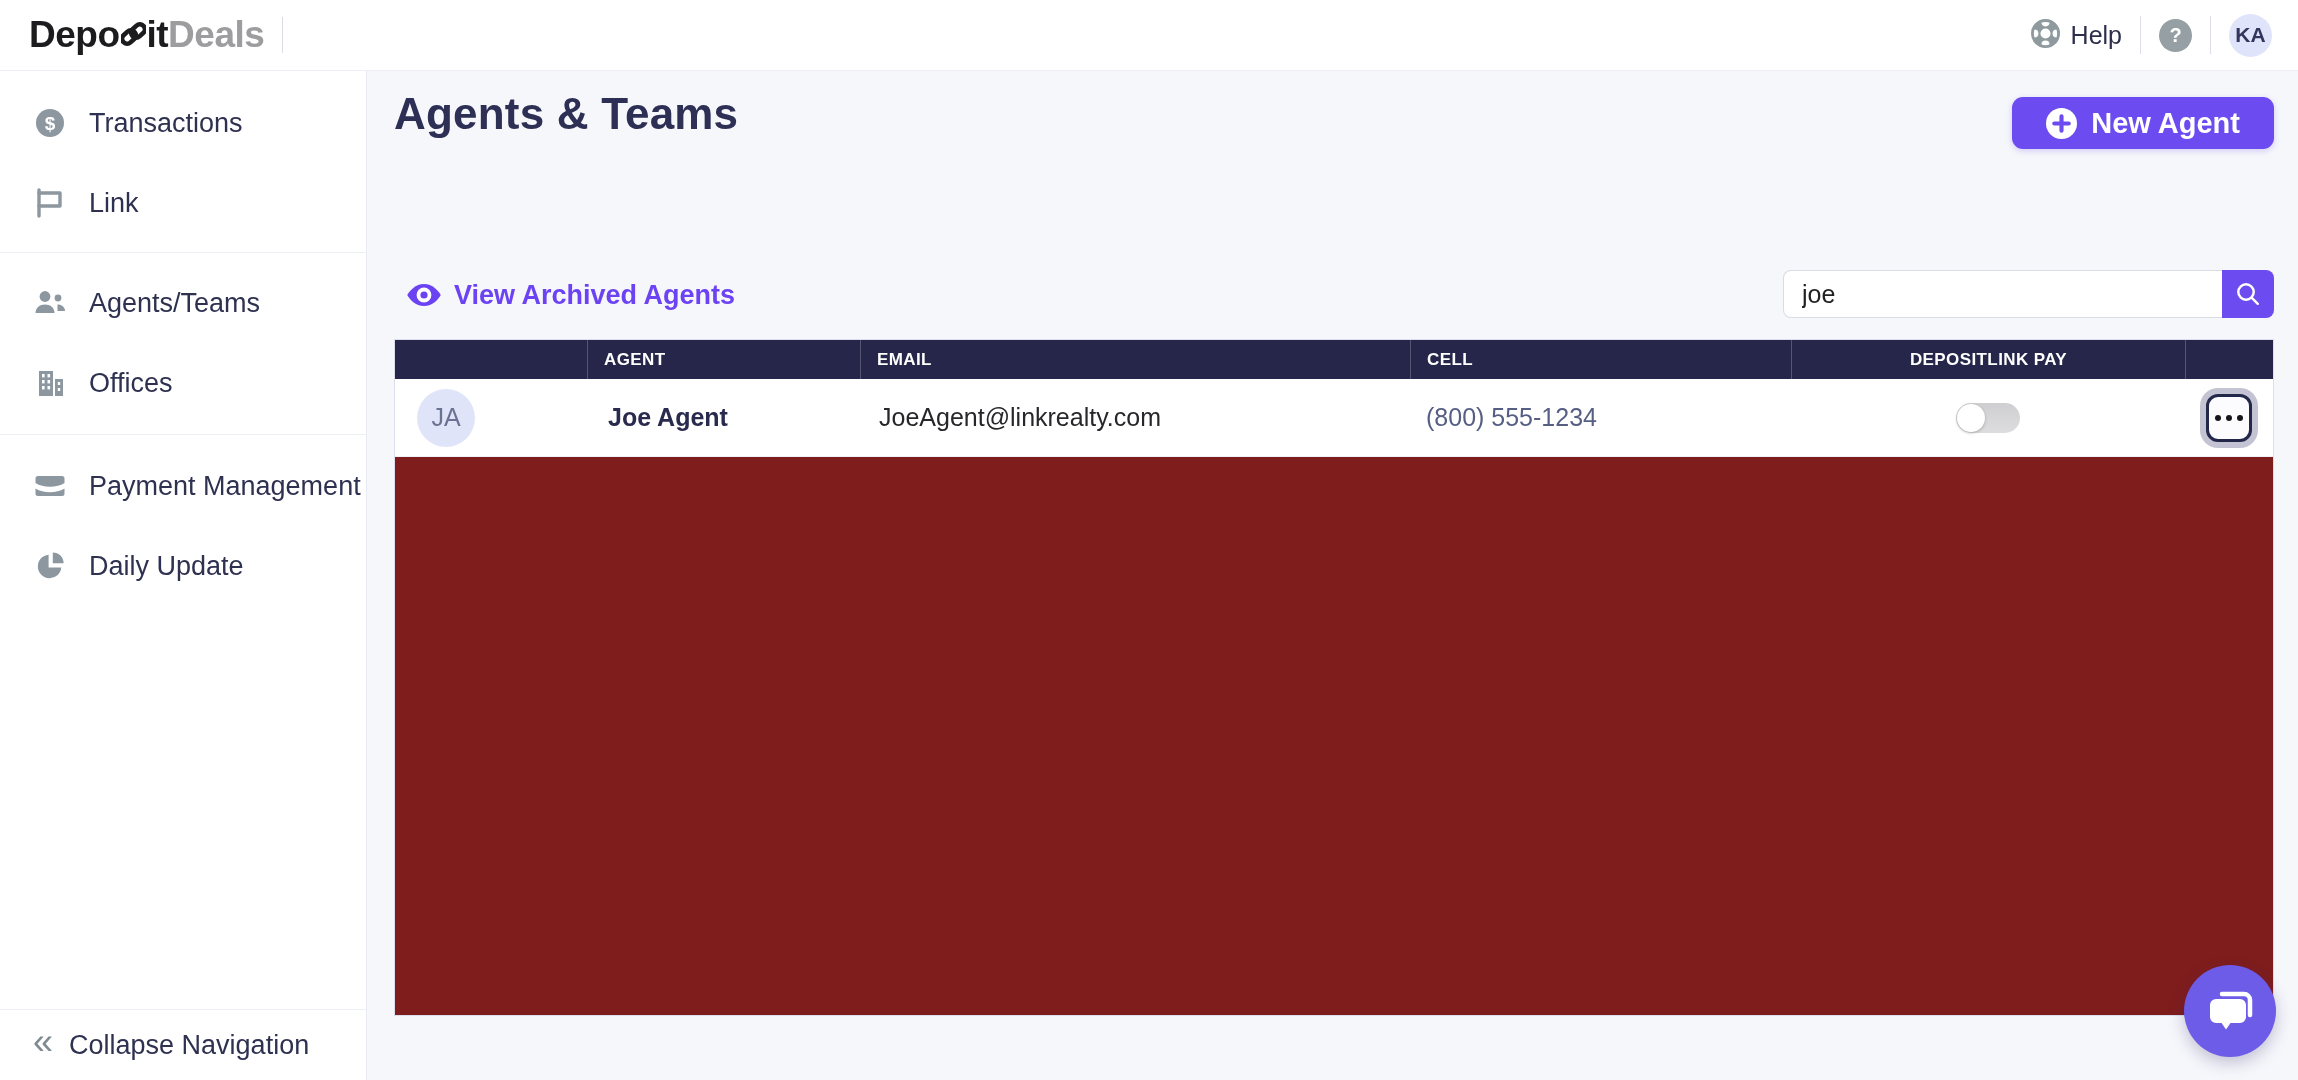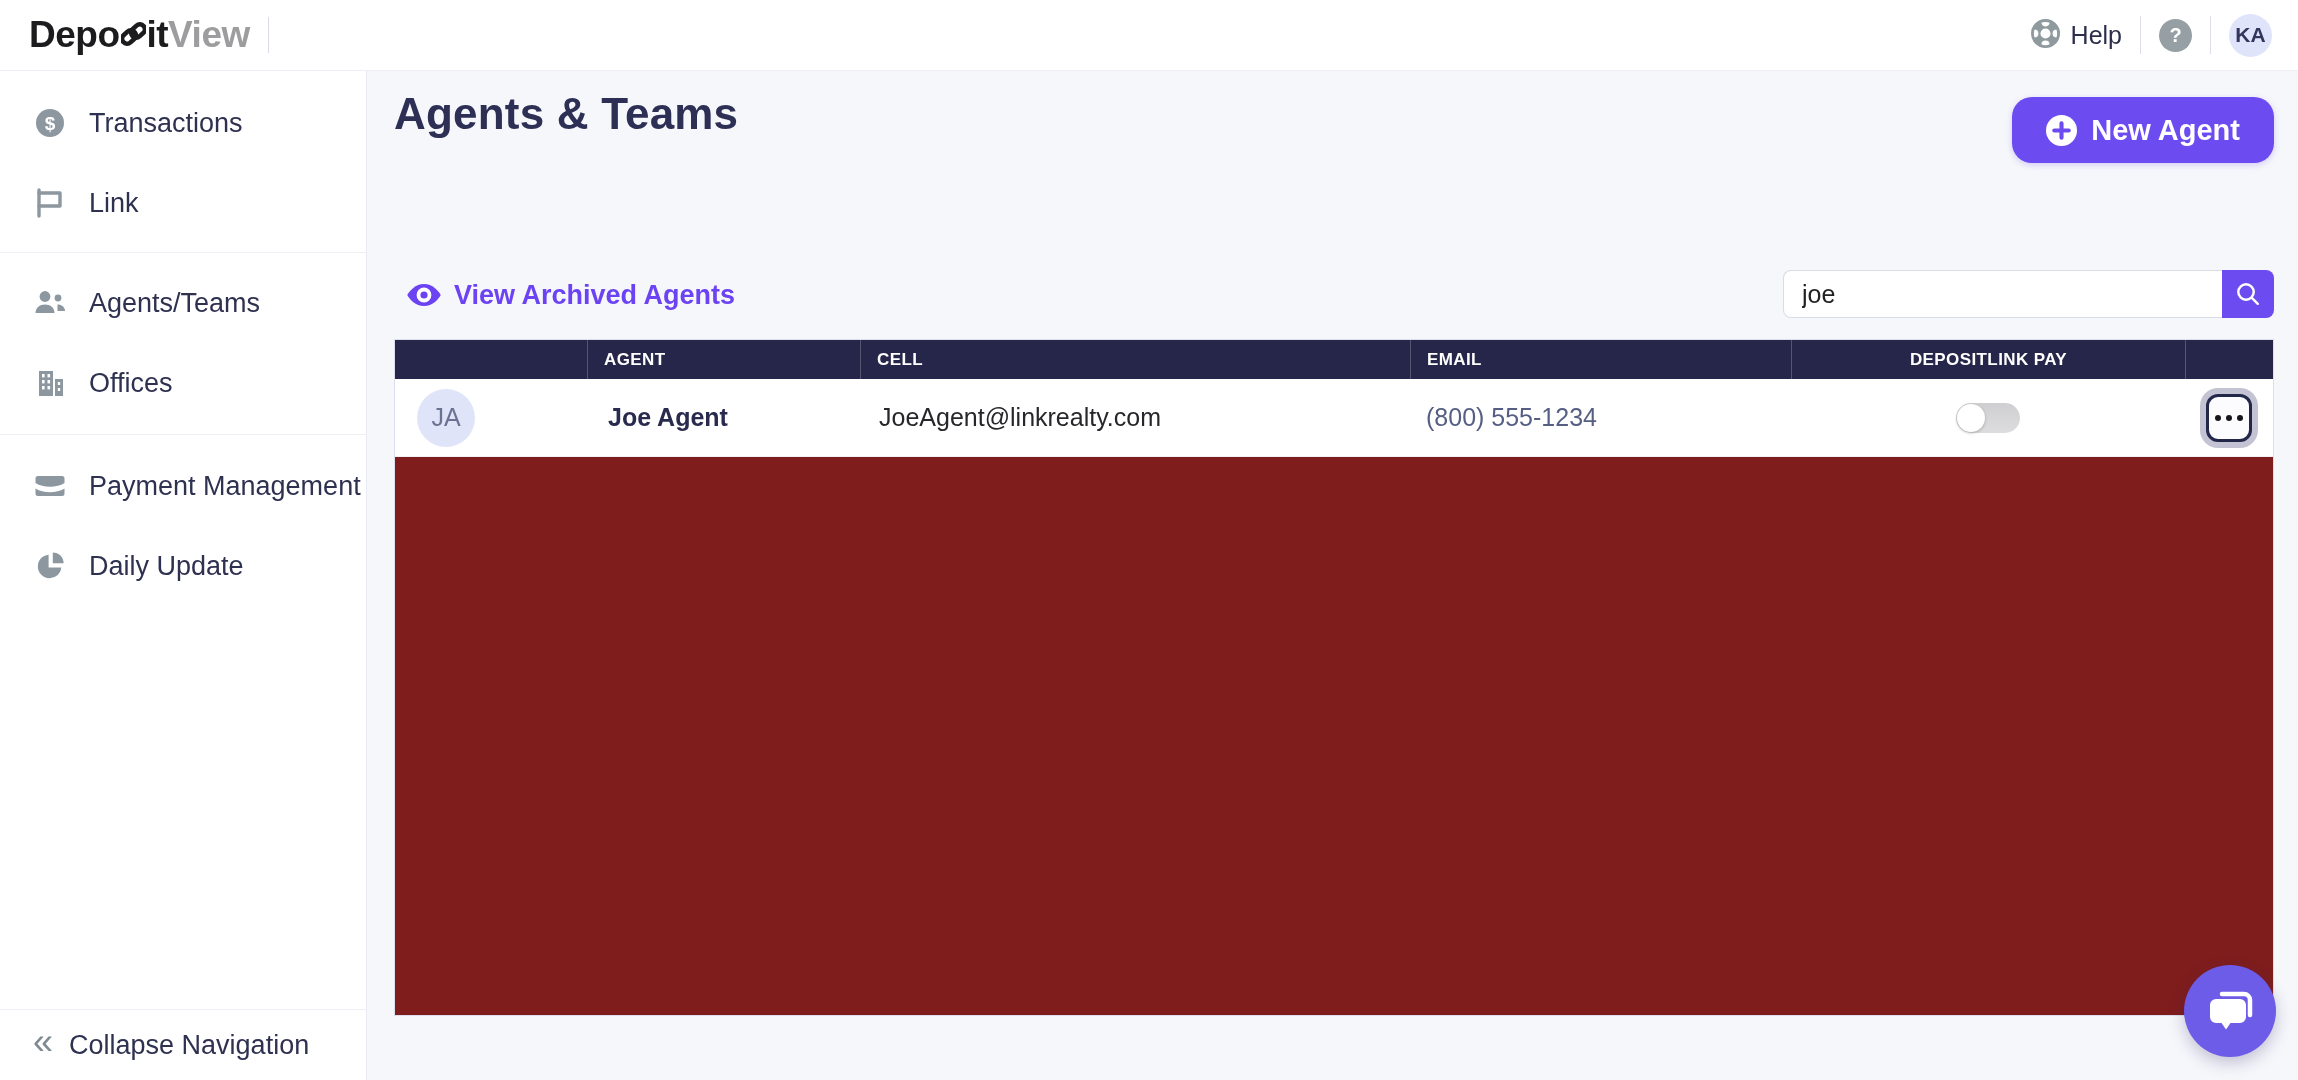--- a/index.html
+++ b/index.html
@@ -61,22 +61,22 @@
   }
   .chevrons { color:#7f8b90; font-size:36px; line-height:1; position:relative; top:-3px; }
 
   
   .main { position:absolute; left:368px; top:71px; right:0; bottom:0; }
   .page-title {
     position:absolute; left:26px; top:18px;
     font-size:44px; font-weight:600; color:#2d2f55; letter-spacing:0.2px;
   }
   .new-agent-btn {
-    position:absolute; right:24px; top:26px; height:66px;
-    background:#6c4bf0; border:none; border-radius:20px; cursor:pointer;
+    position:absolute; right:24px; top:26px; height:52px;
+    background:#6c4bf0; border:none; border-radius:11px; cursor:pointer;
     display:flex; align-items:center; gap:14px; padding:0 34px;
     color:#ffffff; font-size:29px; font-weight:600; font-family:inherit;
     box-shadow:0 2px 6px rgba(108,75,240,0.25);
   }
 
   .tabs-row {
     position:absolute; left:26px; right:24px; top:115px; height:55px;
     display:flex; border-bottom:1px solid #e2e5f0;
   }
   .tab {
@@ -165,21 +165,21 @@
       <span>Depo</span>
       <span class="link-glyph">
         <svg width="25" height="32" viewBox="0 0 25 32">
           <g fill="none" stroke="#1c1c1e" stroke-width="4.6">
             <rect x="0.5" y="14" width="15" height="10" rx="5" transform="rotate(-42 8 19)"></rect>
             <rect x="9.5" y="8" width="15" height="10" rx="5" transform="rotate(-42 17 13)"></rect>
           </g>
         </svg>
       </span>
       <span>it</span>
-      <span class="gray">View</span>
+      <span class="gray">Deals</span>
     </div>
     <div class="logo-divider"></div>
   </div>
 
   <div class="topbar-right">
     <div class="help-item">
       <span>
         <svg width="31" height="31" viewBox="0 0 32 32">
           <circle cx="16" cy="16" r="13.5" fill="#8f9a9e"></circle>
           <circle cx="16" cy="16" r="5.2" fill="#ffffff"></circle>
@@ -321,22 +321,22 @@
           <path d="M15.3 15.3 L20.4 20.4"></path>
         </svg>
       </span>
     </button>
   </div>
 
   <section class="card">
     <div class="thead">
       <div class="th"></div>
       <div class="th">AGENT</div>
+      <div class="th">EMAIL</div>
       <div class="th">CELL</div>
-      <div class="th">EMAIL</div>
       <div class="th center">DEPOSITLINK PAY</div>
       <div class="th"></div>
     </div>
 
     <div class="trow">
       <div class="td avatar-cell">
         <div class="row-avatar">JA</div>
       </div>
       <div class="td name">Joe Agent</div>
       <div class="td email">JoeAgent@linkrealty.com</div>

